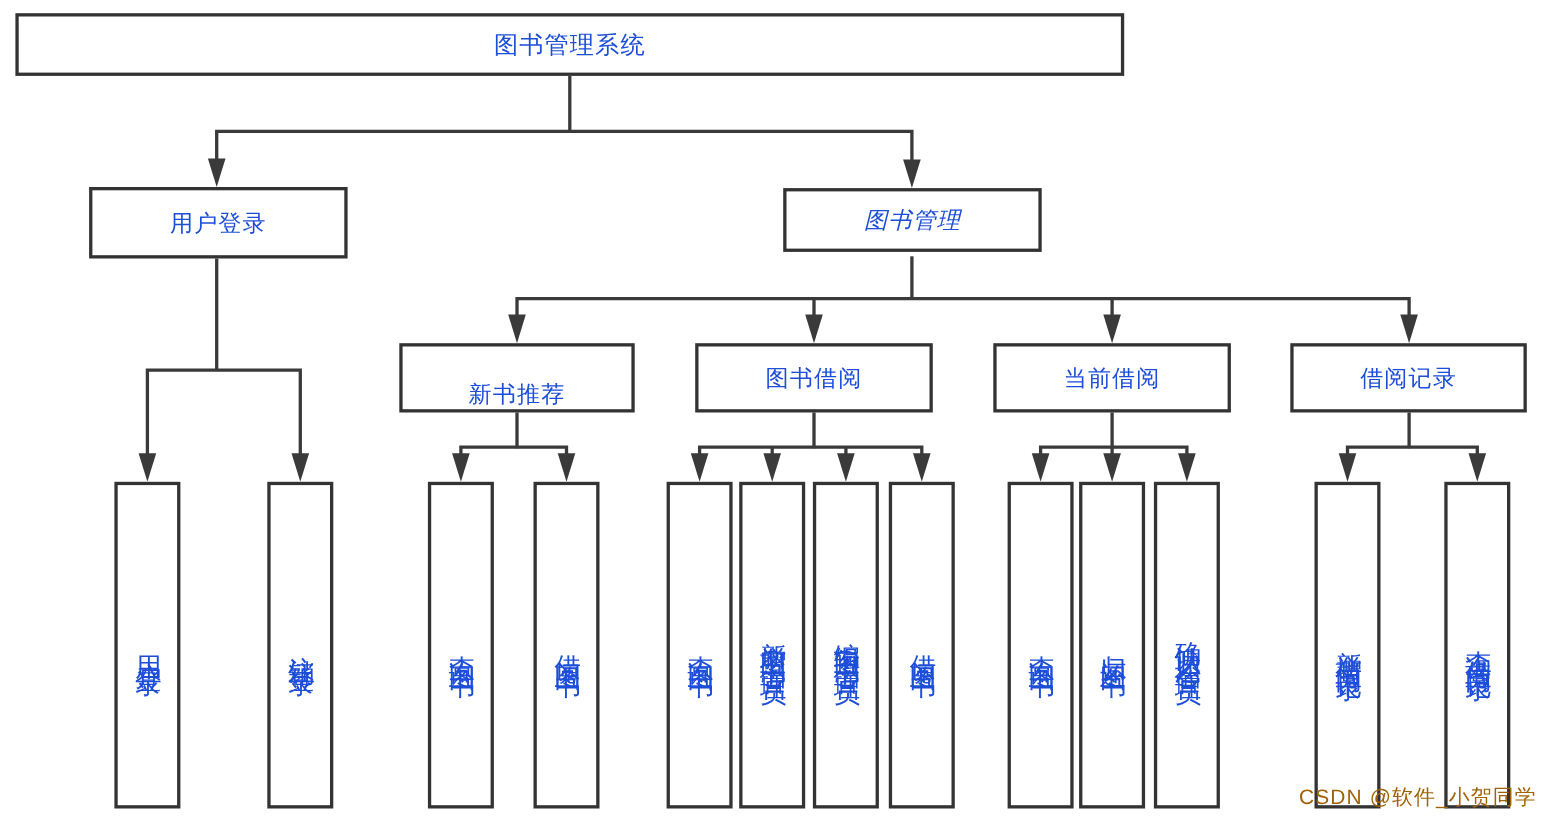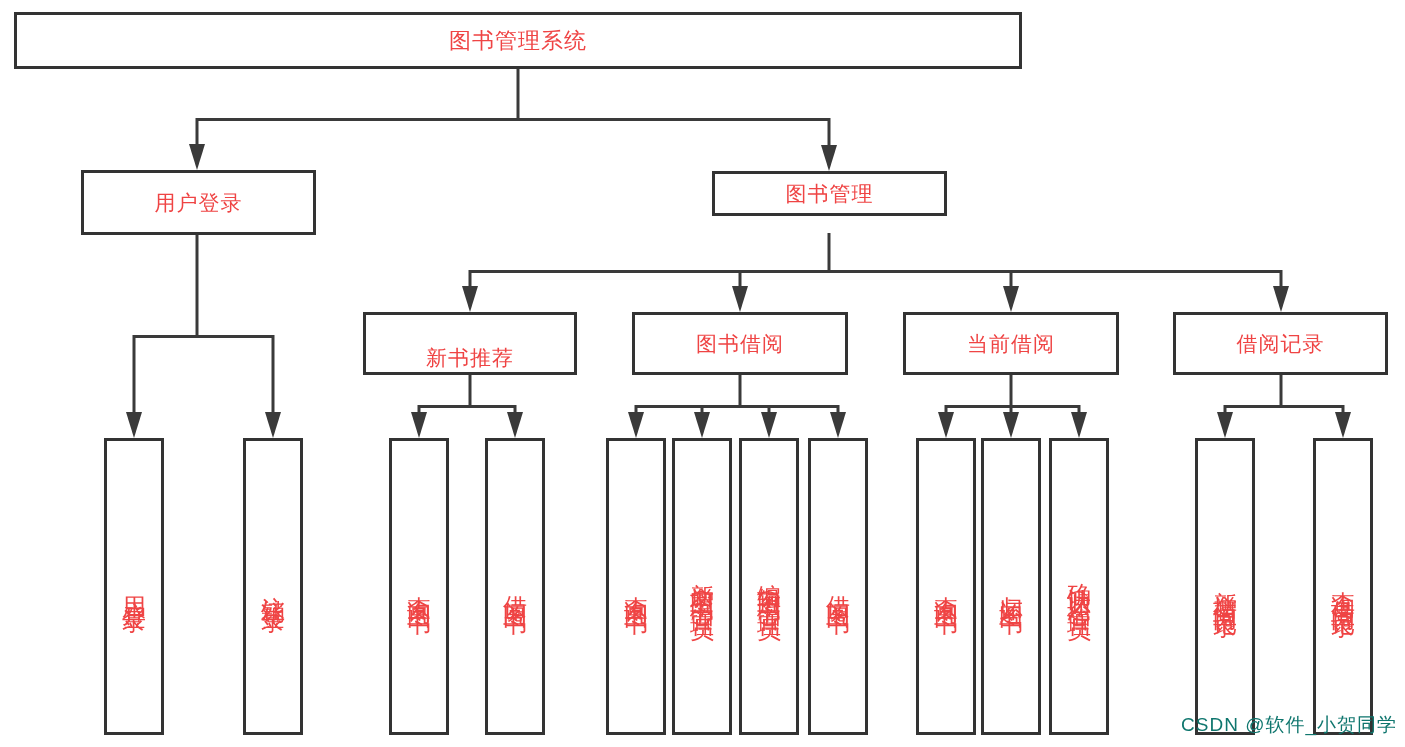--- a/index.html
+++ b/index.html
@@ -32,31 +32,31 @@
     stroke: none;
   }
   .box {
     position: absolute;
     box-sizing: border-box;
     border: 3px solid #333333;
     background: #ffffff;
     display: flex;
     align-items: center;
     justify-content: center;
-    color: #ef4444;
+    color: #1d4ed8;
   }
   .hlabel {
     font-size: 21px;
     letter-spacing: 1px;
     white-space: nowrap;
   }
   .root-box { left: 14px; top: 12px; width: 1008px; height: 57px; }
   .root-box .hlabel { font-size: 22px; }
   .l2a { left: 81px;  top: 170px; width: 235px; height: 65px; }
-  .l2b { left: 712px; top: 171px; width: 235px; height: 45px; }
+  .l2b { left: 712px; top: 171px; width: 235px; height: 58px; font-style: italic; }
   .g0 { left: 363px;  top: 312px; width: 214px; height: 63px; align-items: flex-end; }
   .g1 { left: 632px;  top: 312px; width: 216px; height: 63px; }
   .g2 { left: 903px;  top: 312px; width: 216px; height: 63px; }
   .g3 { left: 1173px; top: 312px; width: 215px; height: 63px; }
   .leaf {
     top: 438px;
     width: 60px;
     height: 297px;
   }
   .vlabel {
@@ -78,21 +78,21 @@
   .g2l0 { left: 916px; }
   .g2l1 { left: 981px; }
   .g2l2 { left: 1049px; }
   .g3l0 { left: 1195px; }
   .g3l1 { left: 1313px; }
   .watermark {
     position: absolute;
     right: 8px;
     top: 712px;
     font-size: 19px;
-    color: #0f766e;
+    color: #a16207;
     letter-spacing: 1px;
     white-space: nowrap;
     z-index: 5;
   }
 </style>
 </head>
 <body>
 
 <div id="stage">
 

